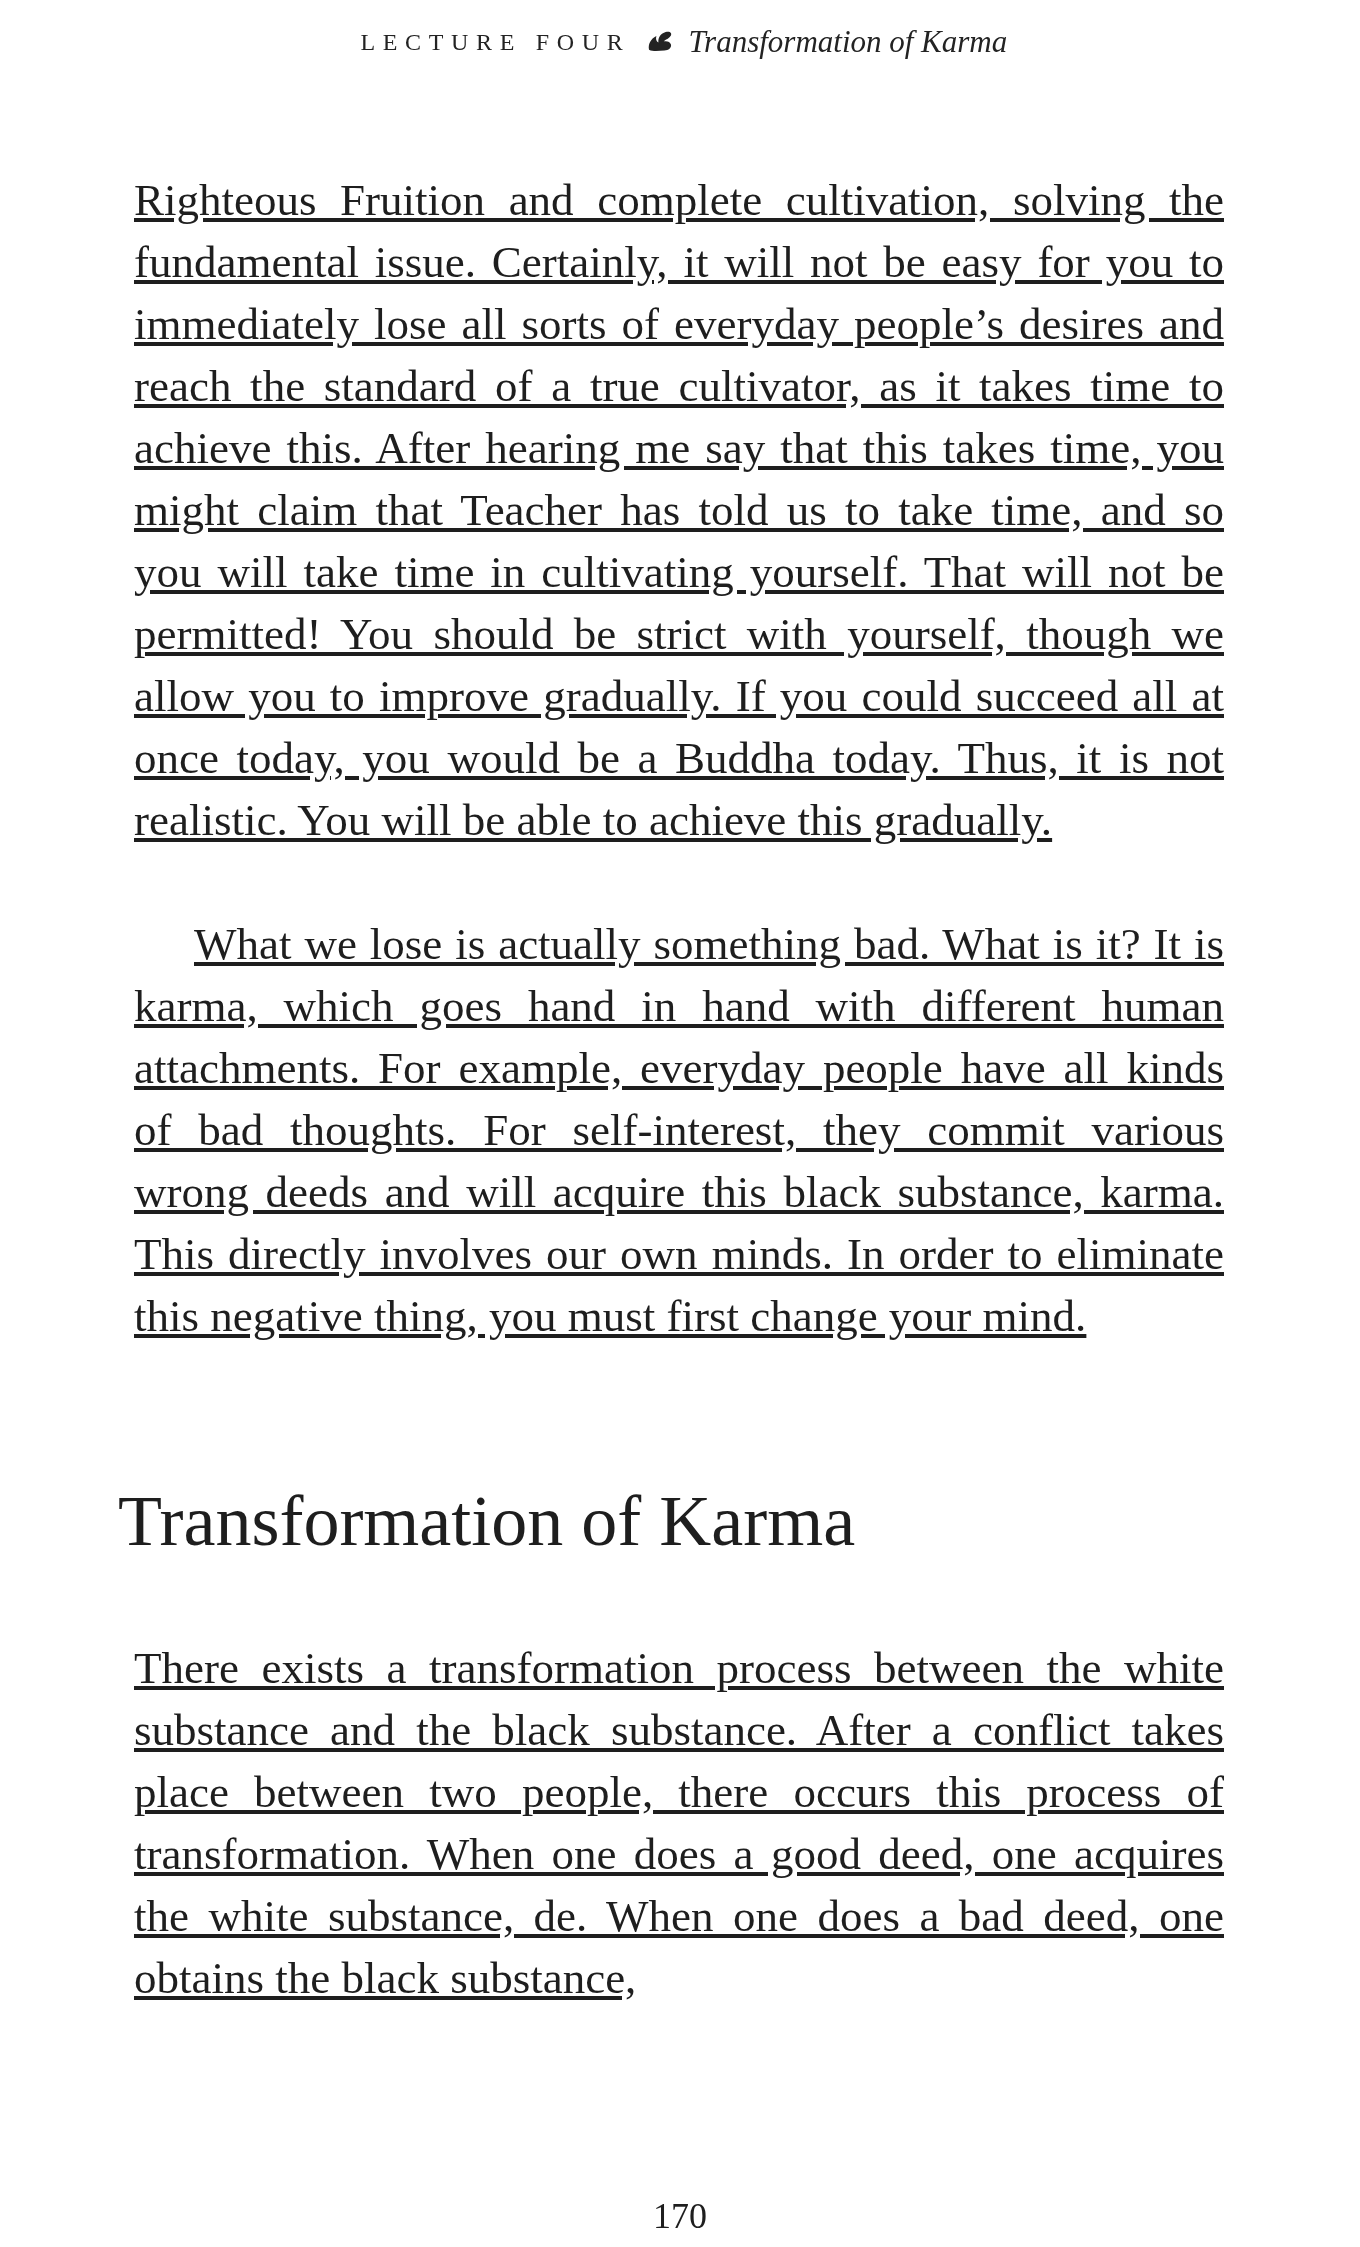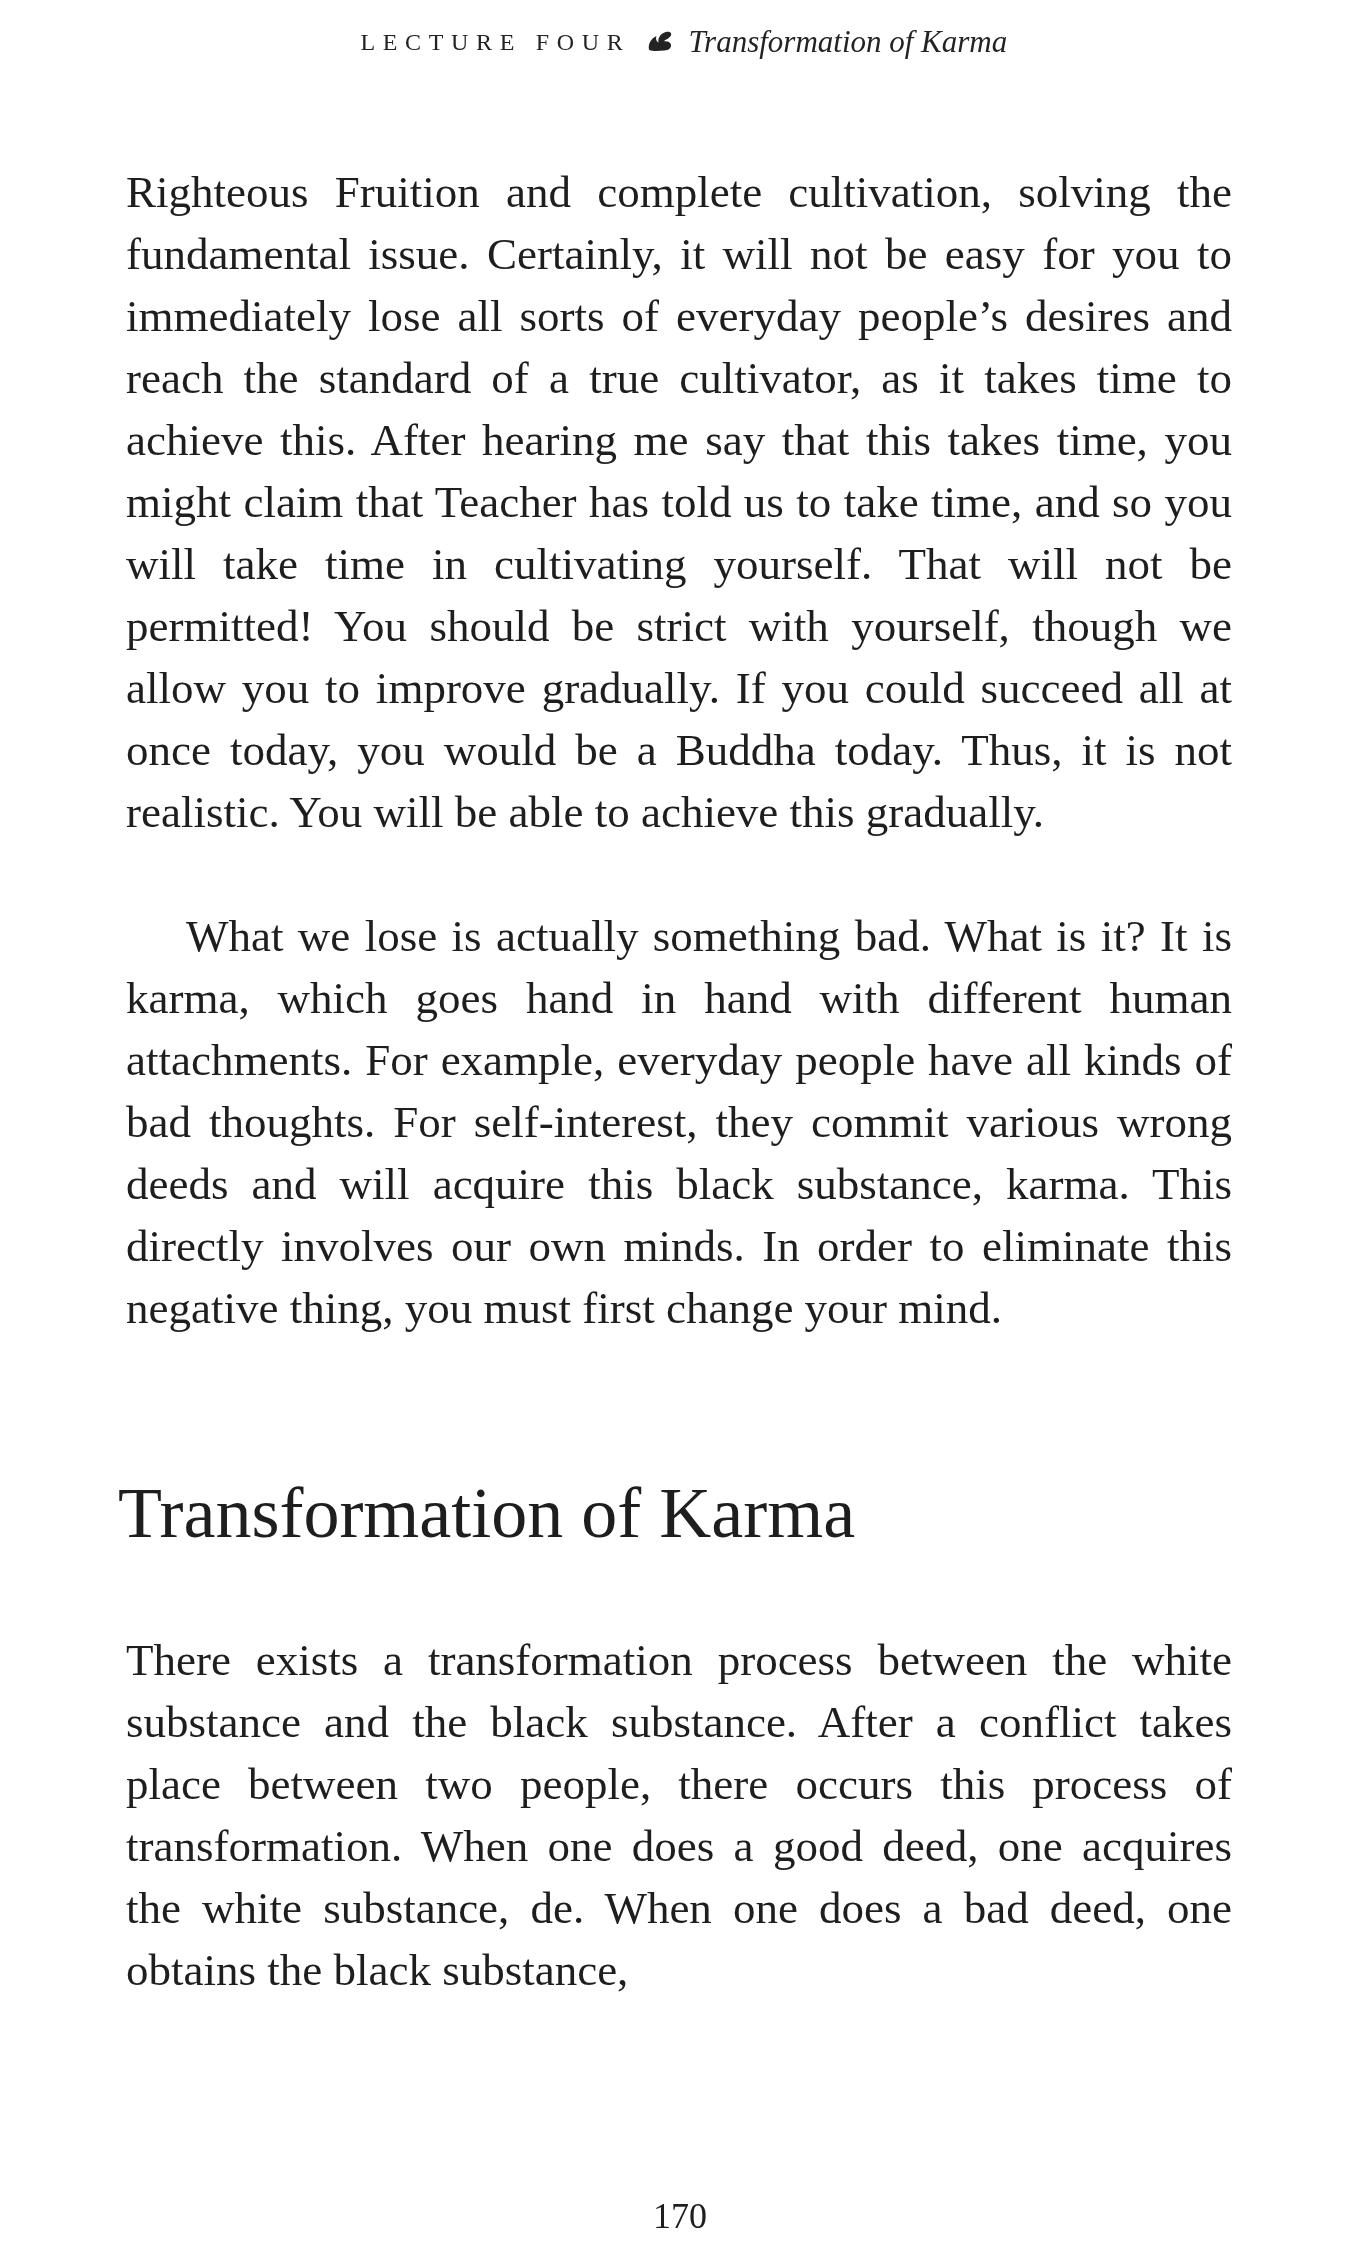--- a/index.html
+++ b/index.html
@@ -50,25 +50,26 @@
   }
 
   
   .text-block {
     position: absolute;
     left: 118px;
     top: 153px;
     width: 1122px;
   }
   .text-block p {
-    margin: 8px;
+    margin: 16px;
     font-size: 45px;
     line-height: 62px;
     text-align: justify;
     color: #1e1e1e;
+    text-decoration: underline;
   }
   .text-block p + p { margin-top: 62px; }
   .text-block p.indent { text-indent: 60px; }
 
   .section-heading {
     font-size: 72px;
     line-height: 80px;
     font-weight: normal;
     margin: 134px 0 76px 0;
     color: #1e1e1e;

